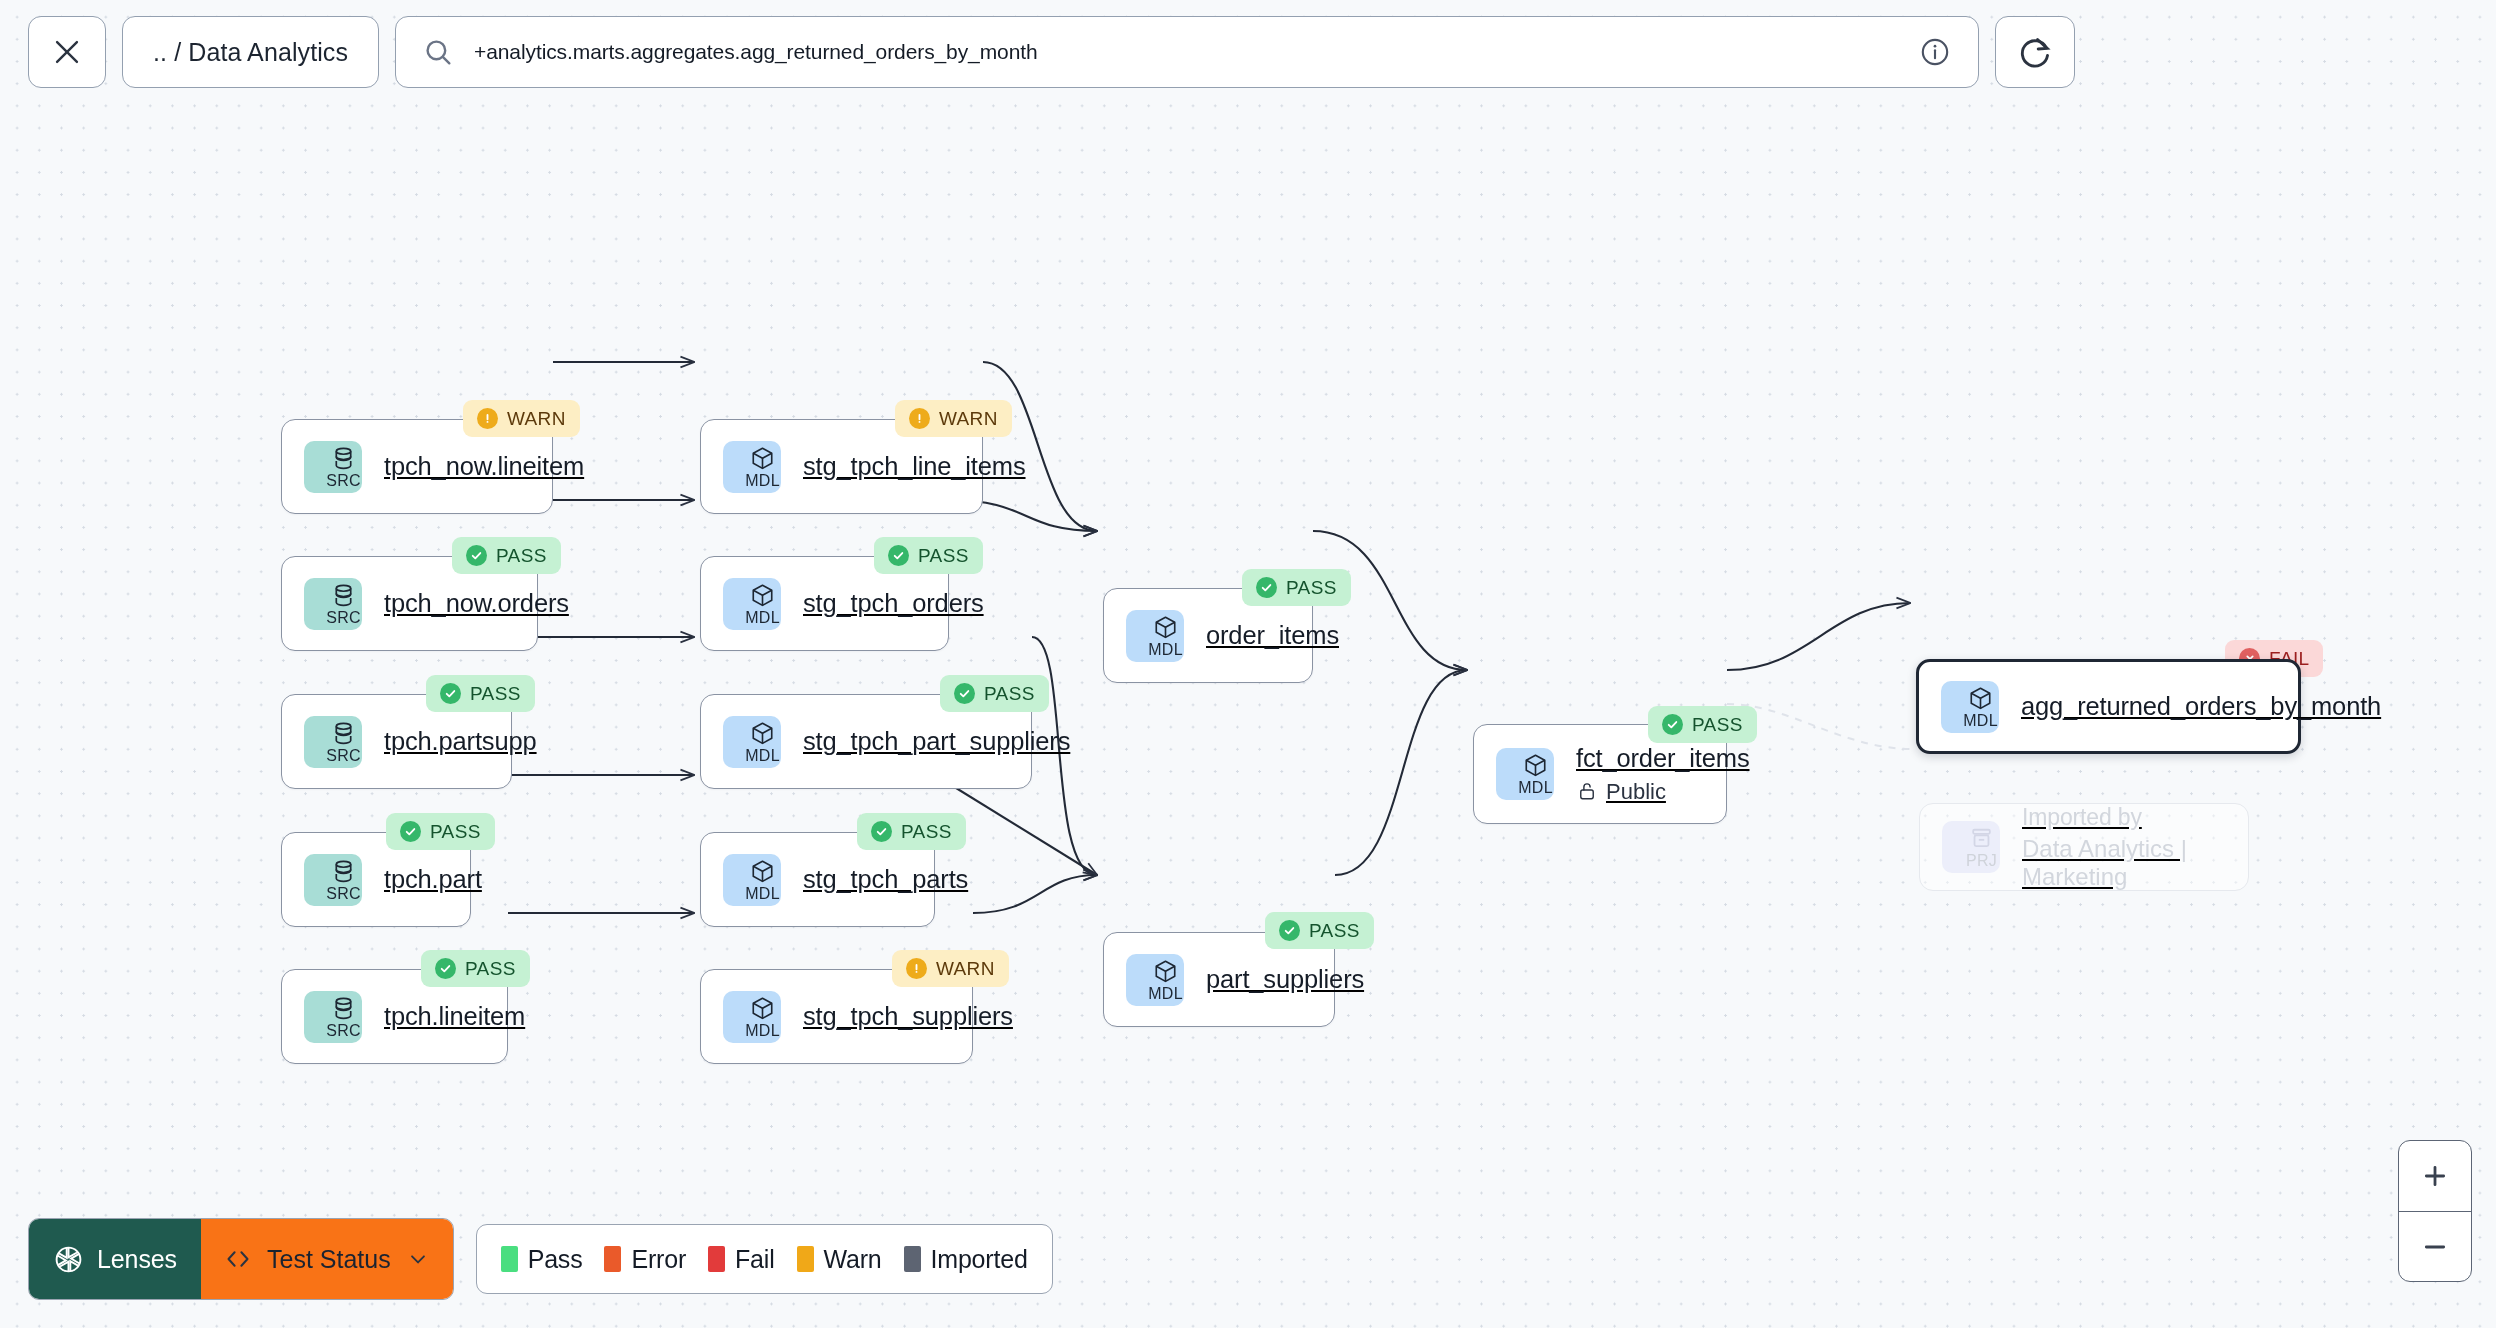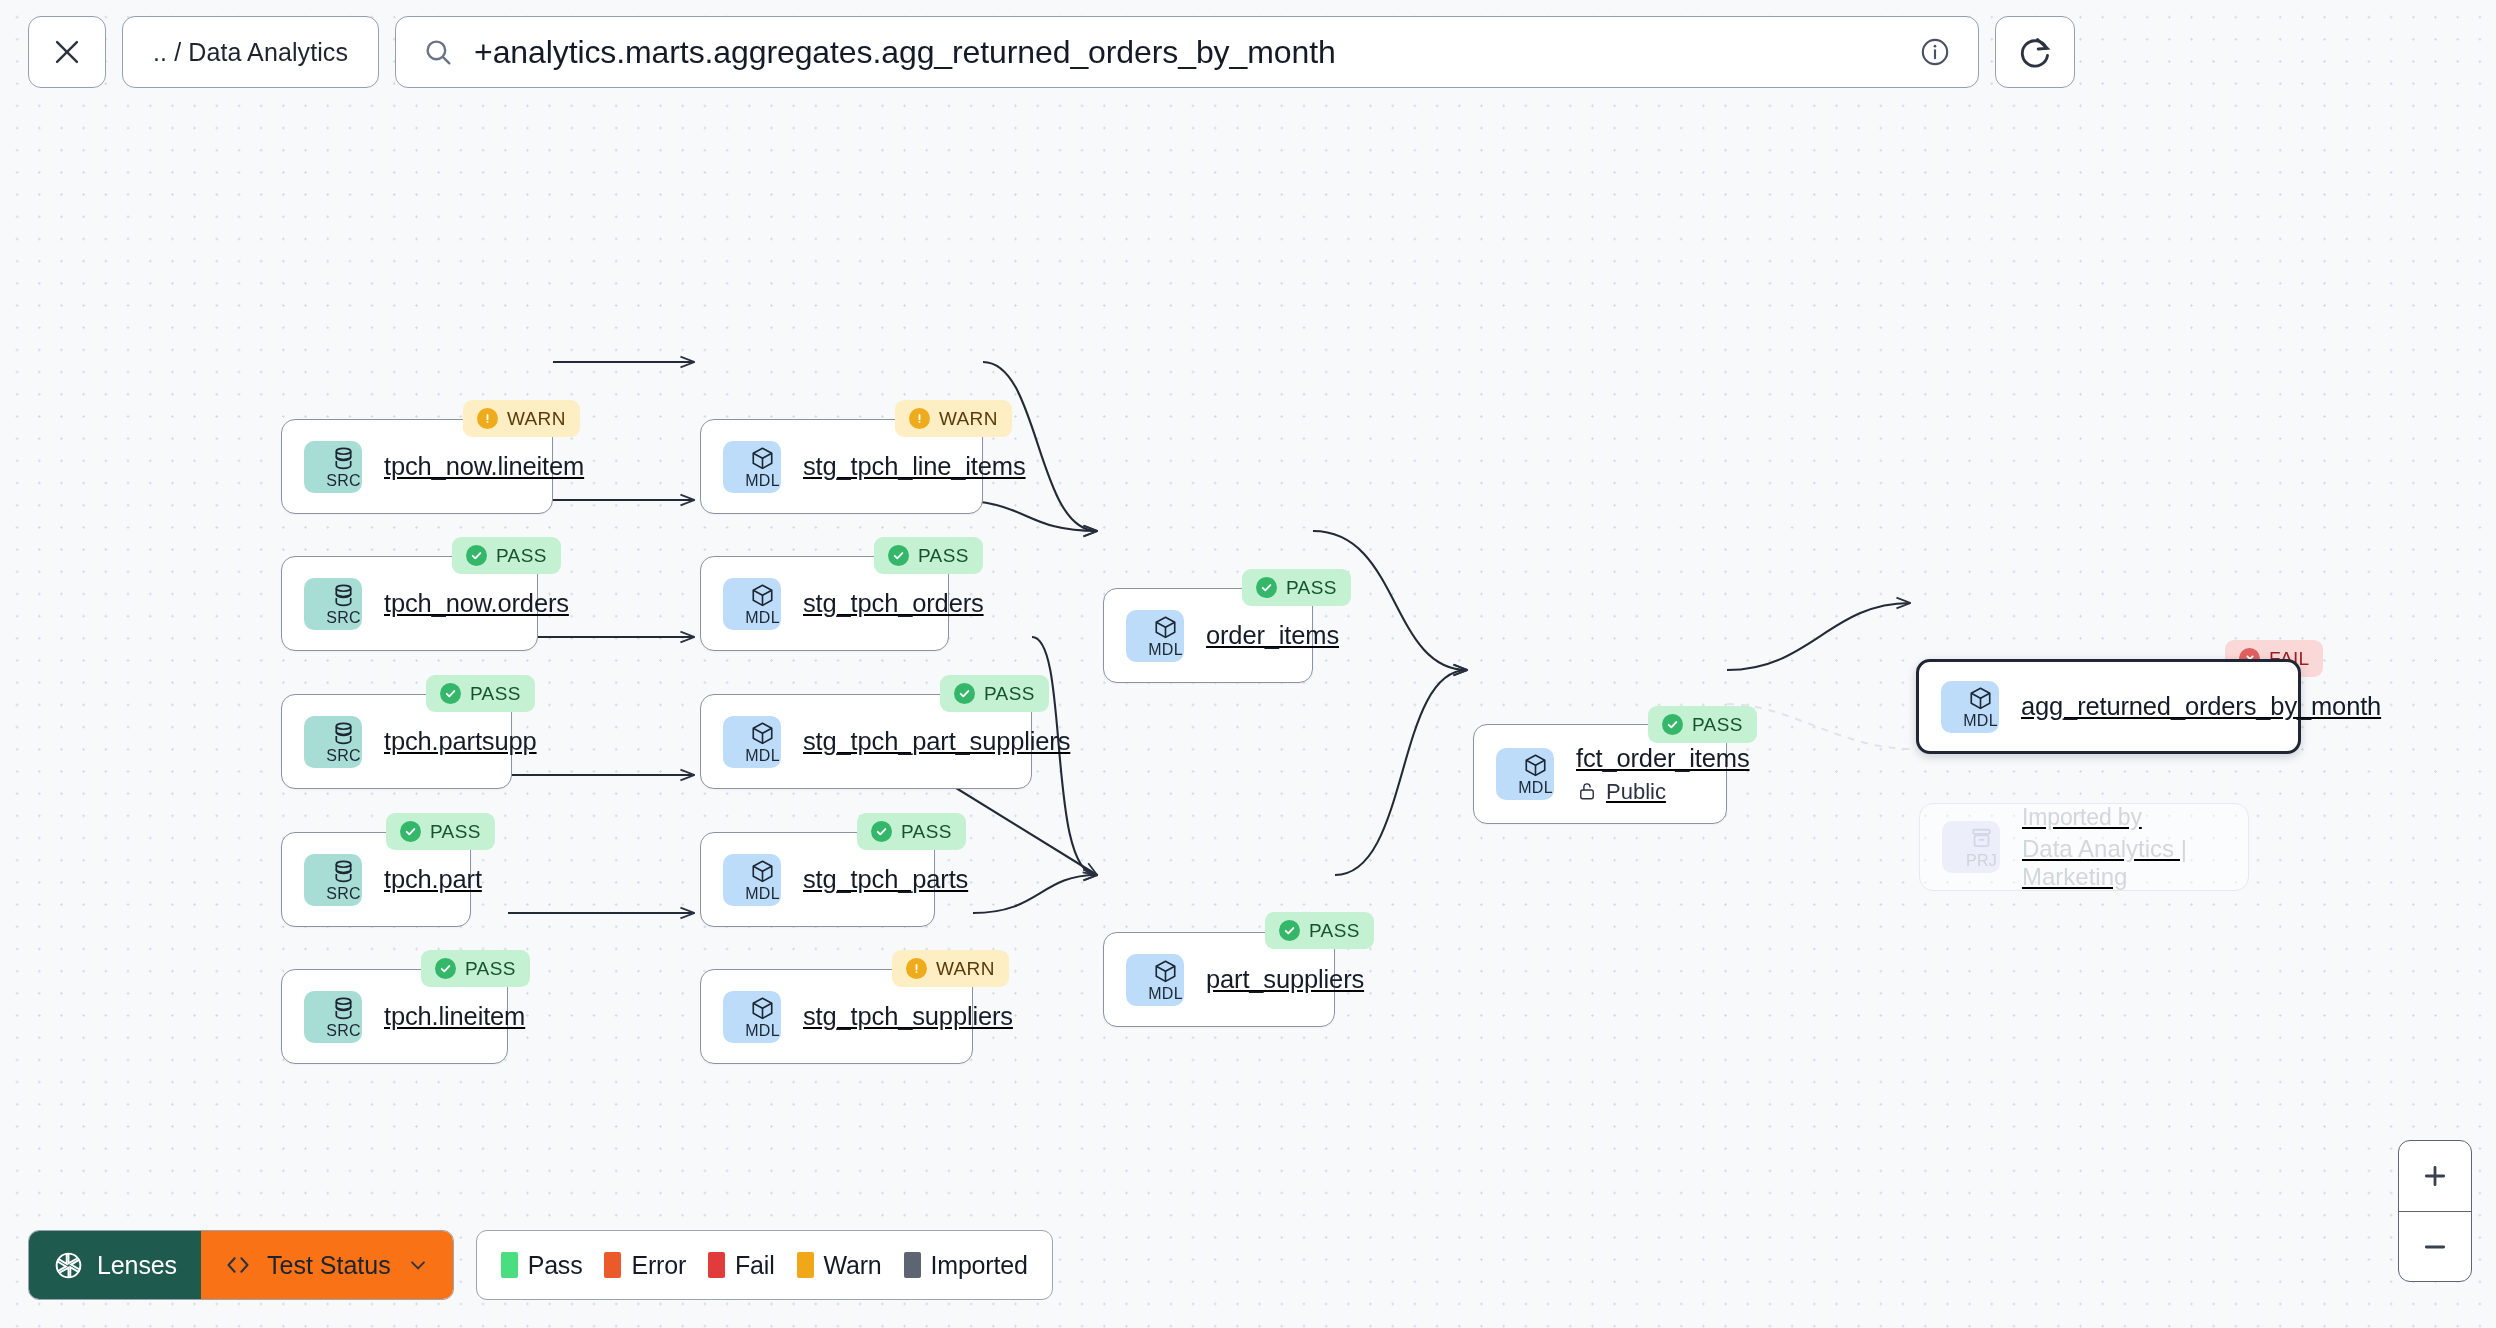--- a/index.html
+++ b/index.html
@@ -59,21 +59,21 @@
     border: 1.6px solid #94a0b0;
     border-radius: 13px;
     display: flex;
     align-items: center;
     padding: 0 26px 0 26px;
     gap: 20px;
     min-width: 0;
   }
   #search-text {
     flex: 1;
-    font-size: 32px;
+    font-size: 21px;
     color: #141b26;
     white-space: nowrap;
     overflow: hidden;
     text-overflow: ellipsis;
     letter-spacing: -0.1px;
   }
   #refresh-btn { width: 80px; }
 
   .ico { display: block; }
 
@@ -195,21 +195,21 @@
   #bottombar {
     position: absolute;
     left: 28px; bottom: 28px;
     display: flex;
     align-items: center;
     gap: 22px;
     z-index: 40;
   }
   #lens-group {
     display: flex;
-    height: 70px;
+    height: 82px;
     border-radius: 11px;
     overflow: hidden;
     border: 1.5px solid #9aa4b2;
     background: #fff;
   }
   #lenses-btn {
     background: #1f5a4f;
     color: #ffffff;
     display: flex;
     align-items: center;

